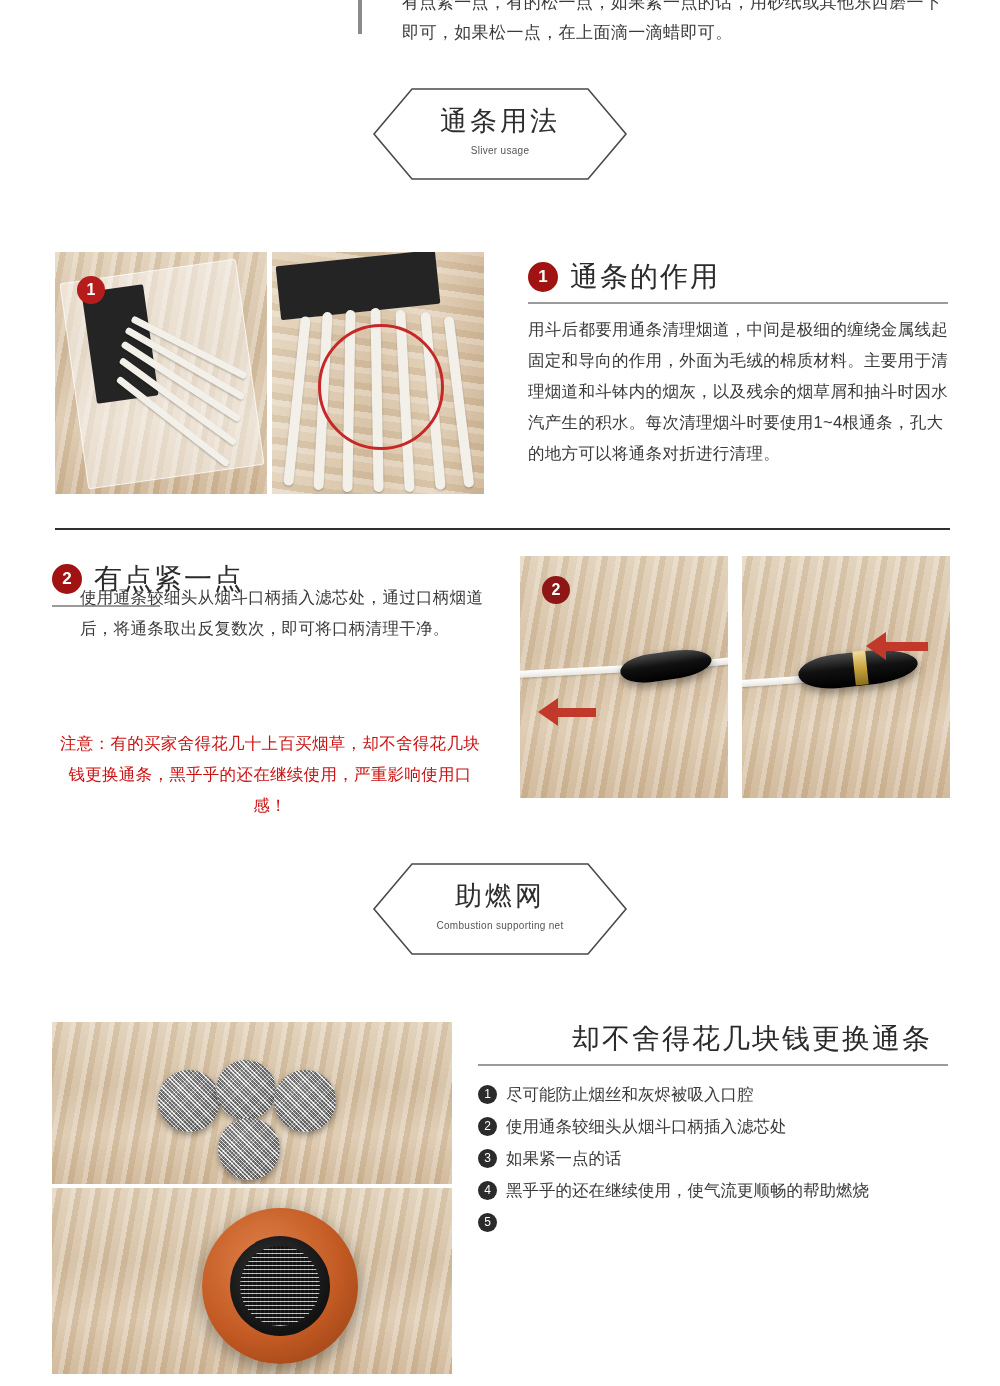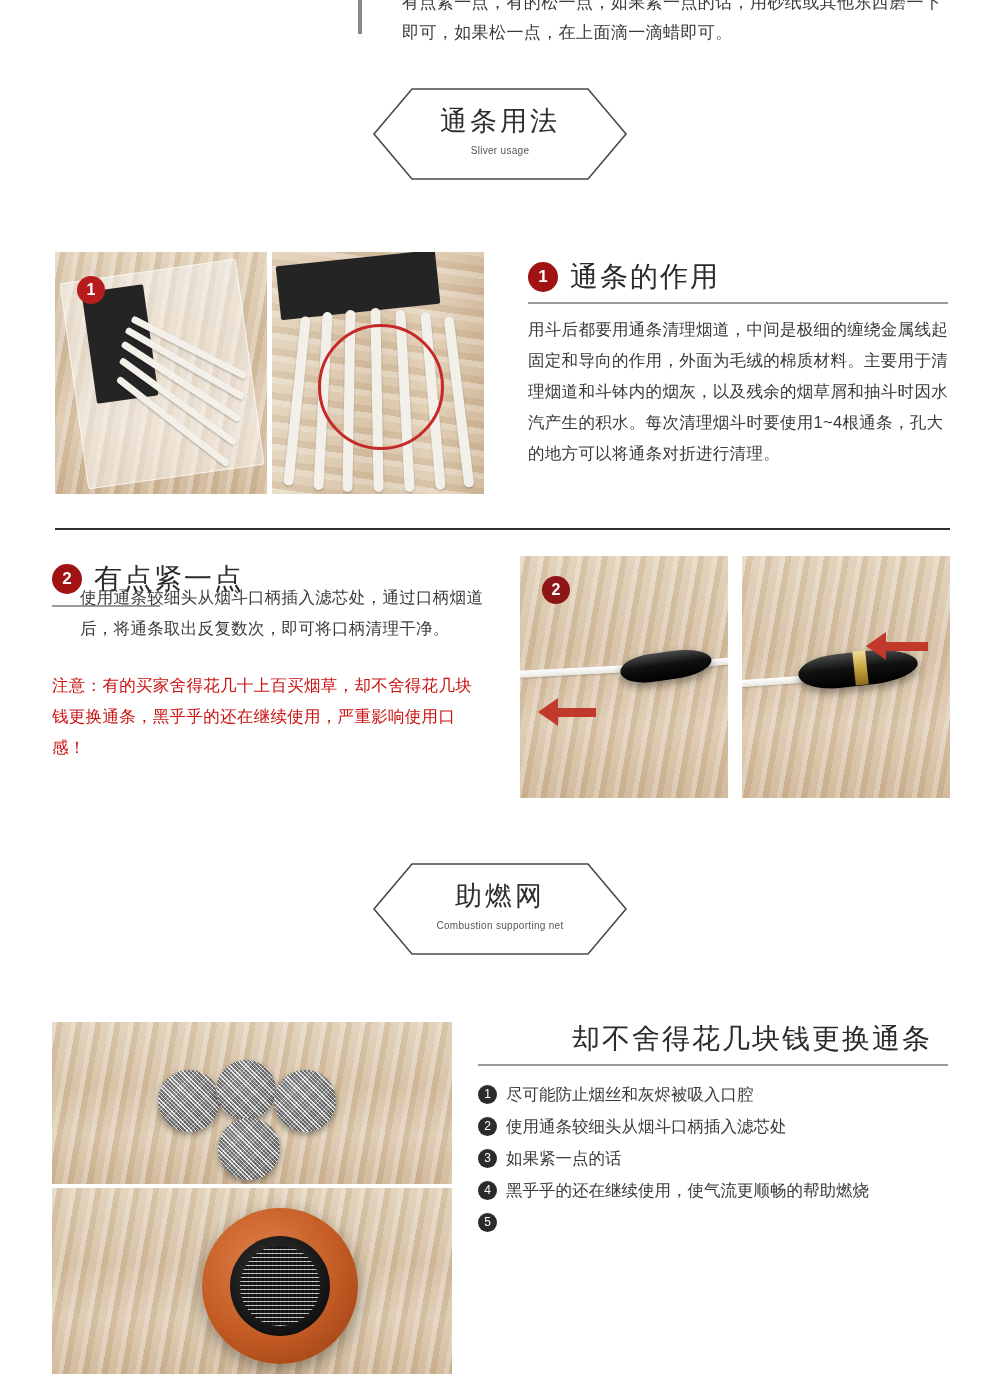--- a/index.html
+++ b/index.html
@@ -320,21 +320,21 @@
 <div class="body-text" style="left:528px; top:314px; width:424px;">用斗后都要用通条清理烟道，中间是极细的缠绕金属线起固定和导向的作用，外面为毛绒的棉质材料。主要用于清理烟道和斗钵内的烟灰，以及残余的烟草屑和抽斗时因水汽产生的积水。每次清理烟斗时要使用1~4根通条，孔大的地方可以将通条对折进行清理。</div>
 
 <div class="divider" style="left:55px; top:528px; width:895px;"></div>
 
 <div class="sec-head" style="left:52px; top:560px;">
   <div class="num">2</div>
   <div class="title">有点紧一点</div>
 </div>
 <div class="underline" style="left:52px; top:605px; width:108px;"></div>
 <div class="body-text" style="left:52px; top:582px; width:436px;margin-left:28px;">使用通条较细头从烟斗口柄插入滤芯处，通过口柄烟道后，将通条取出反复数次，即可将口柄清理干净。</div>
-<div class="body-text warn-text" style="left:52px; top:670px; width:436px;">注意：有的买家舍得花几十上百买烟草，却不舍得花几块钱更换通条，黑乎乎的还在继续使用，严重影响使用口感！</div>
+<div class="body-text warn-text" style="left:52px; top:728px; width:436px;text-align:center;">注意：有的买家舍得花几十上百买烟草，却不舍得花几块钱更换通条，黑乎乎的还在继续使用，严重影响使用口感！</div>
 
 <div class="photo" style="left:520px; top:556px; width:208px; height:242px;">
   <div class="wood"></div>
   <div class="cord" style="left:-6px; top:112px; width:120px; transform:rotate(-3deg);"></div>
   <div class="cord" style="left:150px; top:104px; width:70px; transform:rotate(-6deg);"></div>
   <div class="mouthpiece" style="left:100px; top:96px; width:92px; height:28px; transform:rotate(-8deg);"></div>
   <div class="arrow-tail" style="left:34px; top:152px; width:42px;"></div>
   <div class="arrow" style="left:18px; top:142px; border-top:14px solid transparent; border-bottom:14px solid transparent; border-right:20px solid #c0392b;"></div>
   <div class="badge dark" style="left:22px; top:20px;">2</div>
 </div>

